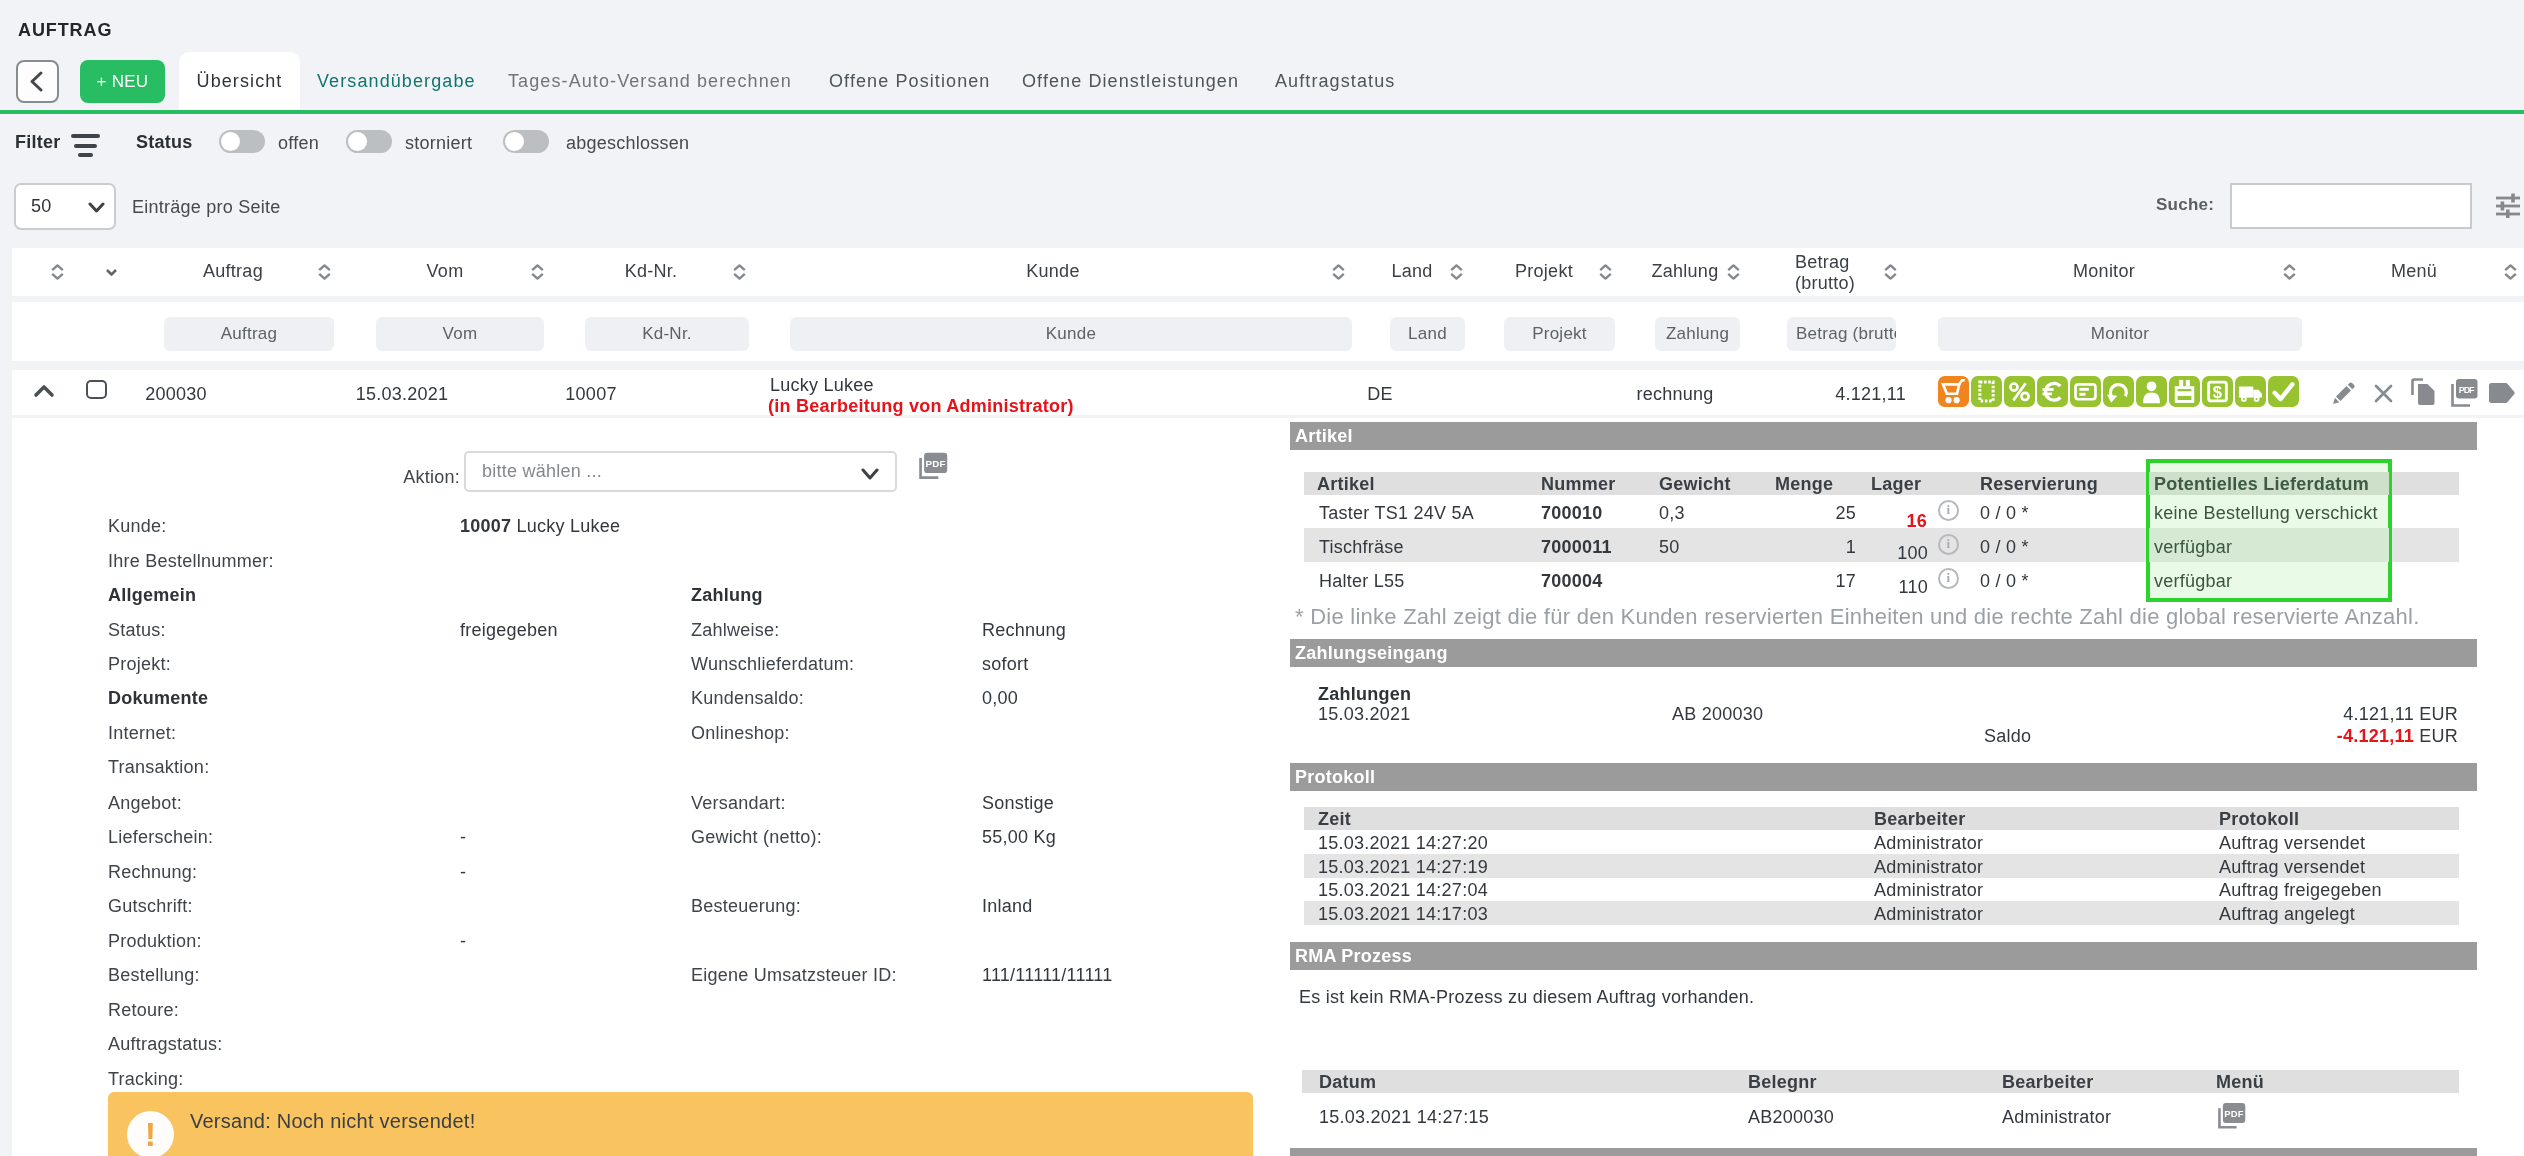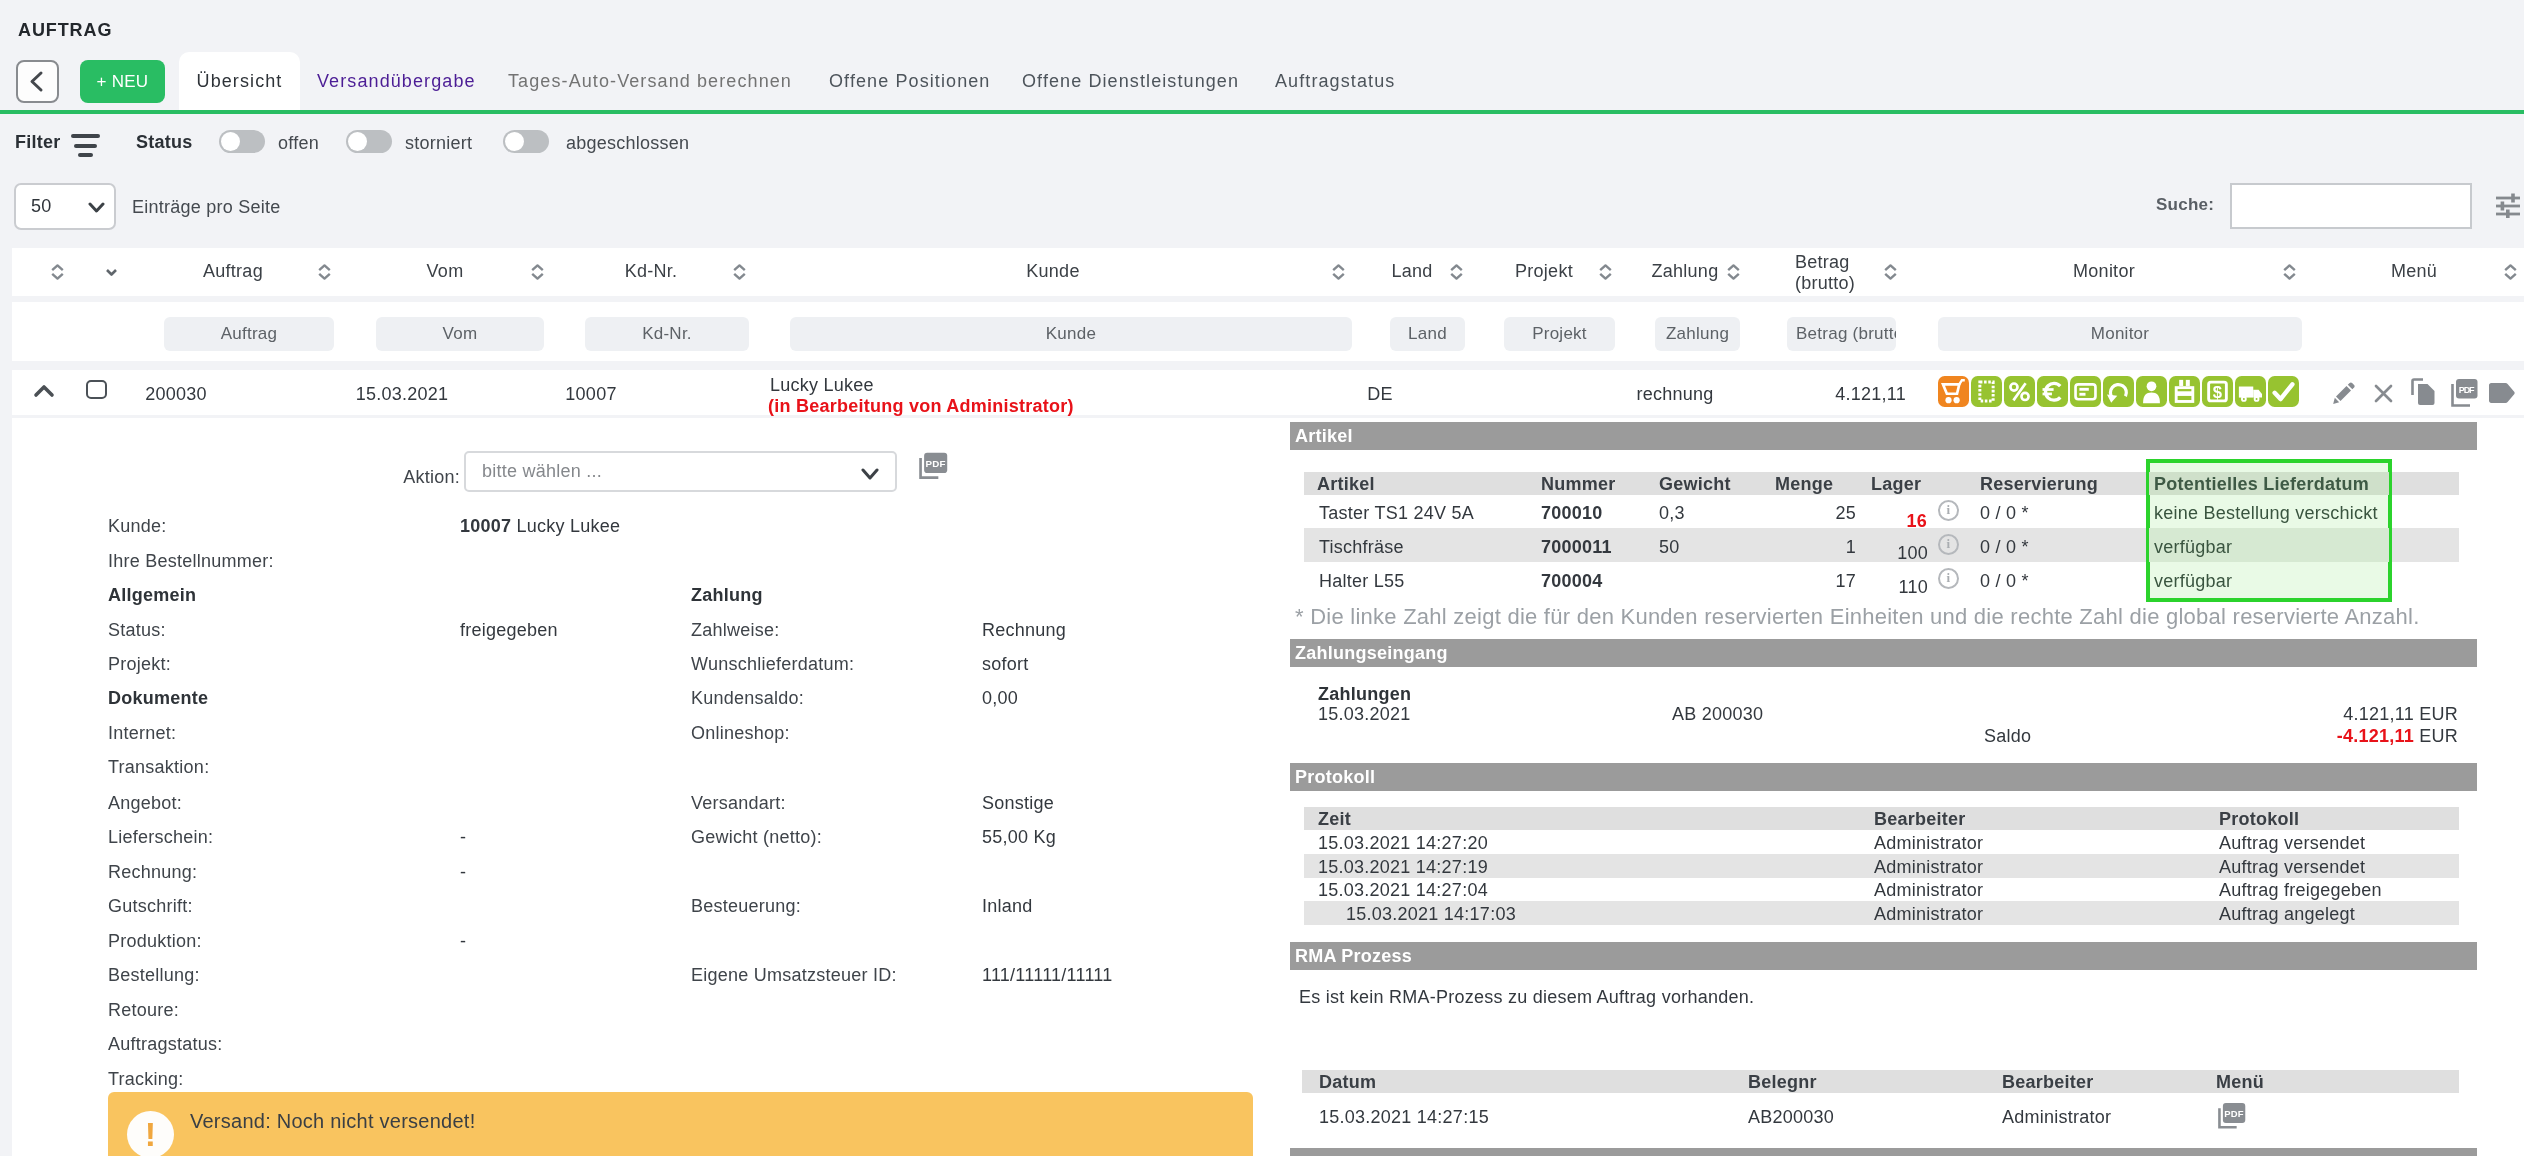--- a/index.html
+++ b/index.html
@@ -21,21 +21,21 @@
 
   <div class="abs" style="left:16px; top:60px; width:43px; height:43px; background:#fdfdfd; border:2px solid #888b8f; border-radius:8px;">
     <svg width="39" height="39" viewBox="0 0 39 39">
         <path d="M23 11 L14 19.5 L23 28" fill="none" stroke="#44484d" stroke-width="3" stroke-linecap="round" stroke-linejoin="round"></path>
       </svg>
   </div>
 
   <div class="abs" style="left:80px; top:60px; width:85px; height:43px; background:#29bd63; border-radius:8px; color:#fff; font-size:17px; text-align:center; line-height:43px;">+ NEU</div>
 
   <div class="abs" style="left:179px; top:52px; width:121px; height:58px; background:#fff; border-radius:10px 10px 0 0; text-align:center; line-height:58px; font-size:18px; letter-spacing:1.1px; color:#2e3338;">Übersicht</div>
-  <div class="abs" style="left:317px; top:52px; height:58px; line-height:58px; font-size:18px; letter-spacing:1.1px; color:#4c1d95;">Versandübergabe</div>
+  <div class="abs" style="left:317px; top:52px; height:58px; line-height:58px; font-size:18px; letter-spacing:1.1px; color:#0f766e;">Versandübergabe</div>
   <div class="abs" style="left:508px; top:52px; height:58px; line-height:58px; font-size:18px; letter-spacing:1.1px; color:#737373;">Tages-Auto-Versand berechnen</div>
   <div class="abs" style="left:829px; top:52px; height:58px; line-height:58px; font-size:18px; letter-spacing:1.1px; color:#4d545b;">Offene Positionen</div>
   <div class="abs" style="left:1022px; top:52px; height:58px; line-height:58px; font-size:18px; letter-spacing:1.1px; color:#4d545b;">Offene Dienstleistungen</div>
   <div class="abs" style="left:1275px; top:52px; height:58px; line-height:58px; font-size:18px; letter-spacing:1.1px; color:#4d545b;">Auftragstatus</div>
   <div class="abs" style="left:0; top:110px; width:2524px; height:4px; background:#29bd63;"></div>
 
   <div class="abs b" style="left:15px; top:132px; font-size:18px; color:#2b3036;">Filter</div>
   <div class="abs" style="left:71px; top:134px; width:29px; height:4px; background:#3f444a; border-radius:2px;"></div>
   <div class="abs" style="left:74px; top:143.5px; width:23px; height:4px; background:#3f444a; border-radius:2px;"></div>
   <div class="abs" style="left:78px; top:153px; width:15px; height:4px; background:#3f444a; border-radius:2px;"></div>
@@ -325,21 +325,21 @@
   <div class="abs" style="left:1304px; top:901px; width:1155px; height:24px; background:#e4e4e4;"></div>
   <div class="rt" style="left:1318px; top:833px;">15.03.2021 14:27:20</div>
     <div class="rt" style="left:1874px; top:833px;">Administrator</div>
     <div class="rt" style="left:2219px; top:833px;">Auftrag versendet</div>
   <div class="rt" style="left:1318px; top:857px;">15.03.2021 14:27:19</div>
     <div class="rt" style="left:1874px; top:857px;">Administrator</div>
     <div class="rt" style="left:2219px; top:857px;">Auftrag versendet</div>
   <div class="rt" style="left:1318px; top:880px;">15.03.2021 14:27:04</div>
     <div class="rt" style="left:1874px; top:880px;">Administrator</div>
     <div class="rt" style="left:2219px; top:880px;">Auftrag freigegeben</div>
-  <div class="rt" style="left:1346px; top:904px;">15.03.2021 14:17:03</div>
+  <div class="rt" style="left:1318px; top:904px;">15.03.2021 14:17:03</div>
     <div class="rt" style="left:1874px; top:904px;">Administrator</div>
     <div class="rt" style="left:2219px; top:904px;">Auftrag angelegt</div>
 
   <div class="secbar" style="top:942px;">RMA Prozess</div>
   <div class="rt" style="left:1299px; top:987px;">Es ist kein RMA-Prozess zu diesem Auftrag vorhanden.</div>
 
   <div class="abs" style="left:1302px; top:1070px; width:1157px; height:23px; background:#dfdfdf;"></div>
   <div class="rtb" style="left:1319px; top:1072px;">Datum</div>
   <div class="rtb" style="left:1748px; top:1072px;">Belegnr</div>
   <div class="rtb" style="left:2002px; top:1072px;">Bearbeiter</div>

